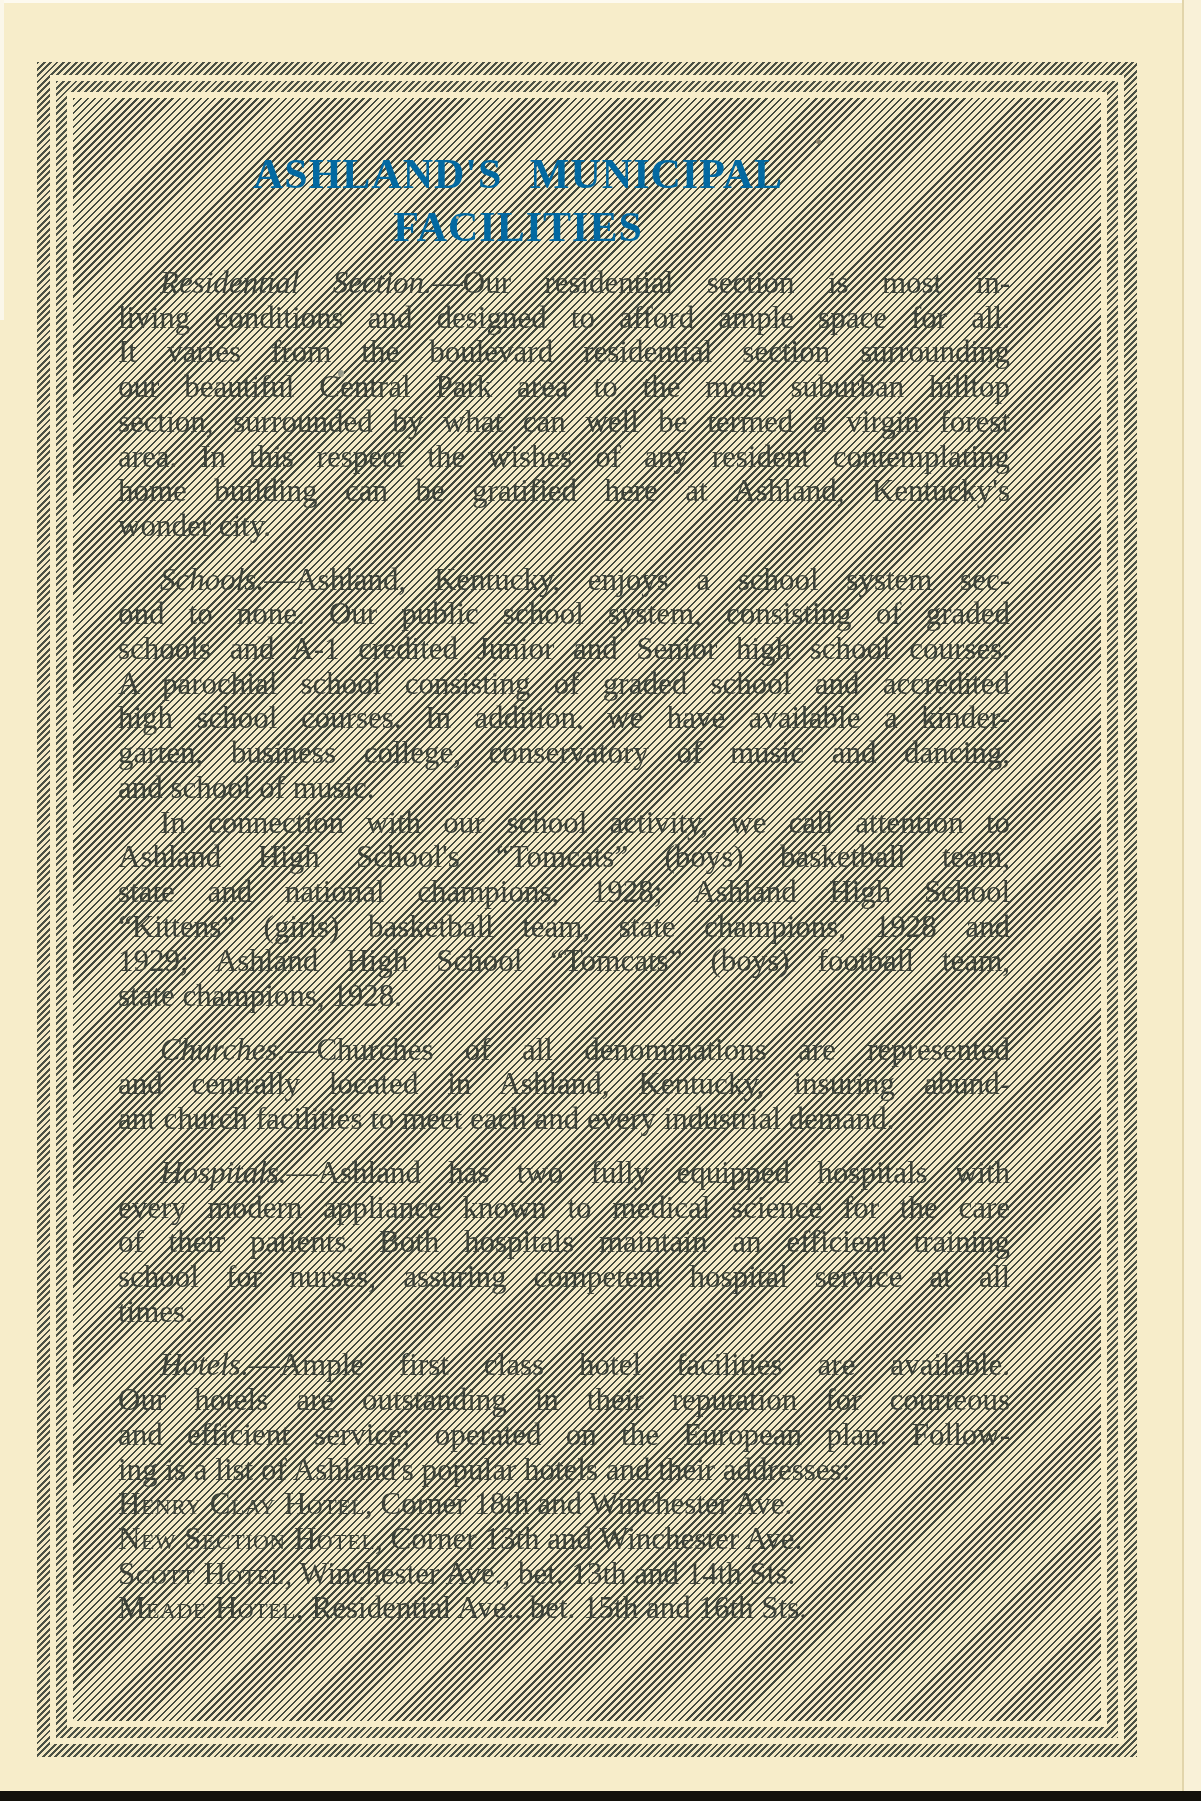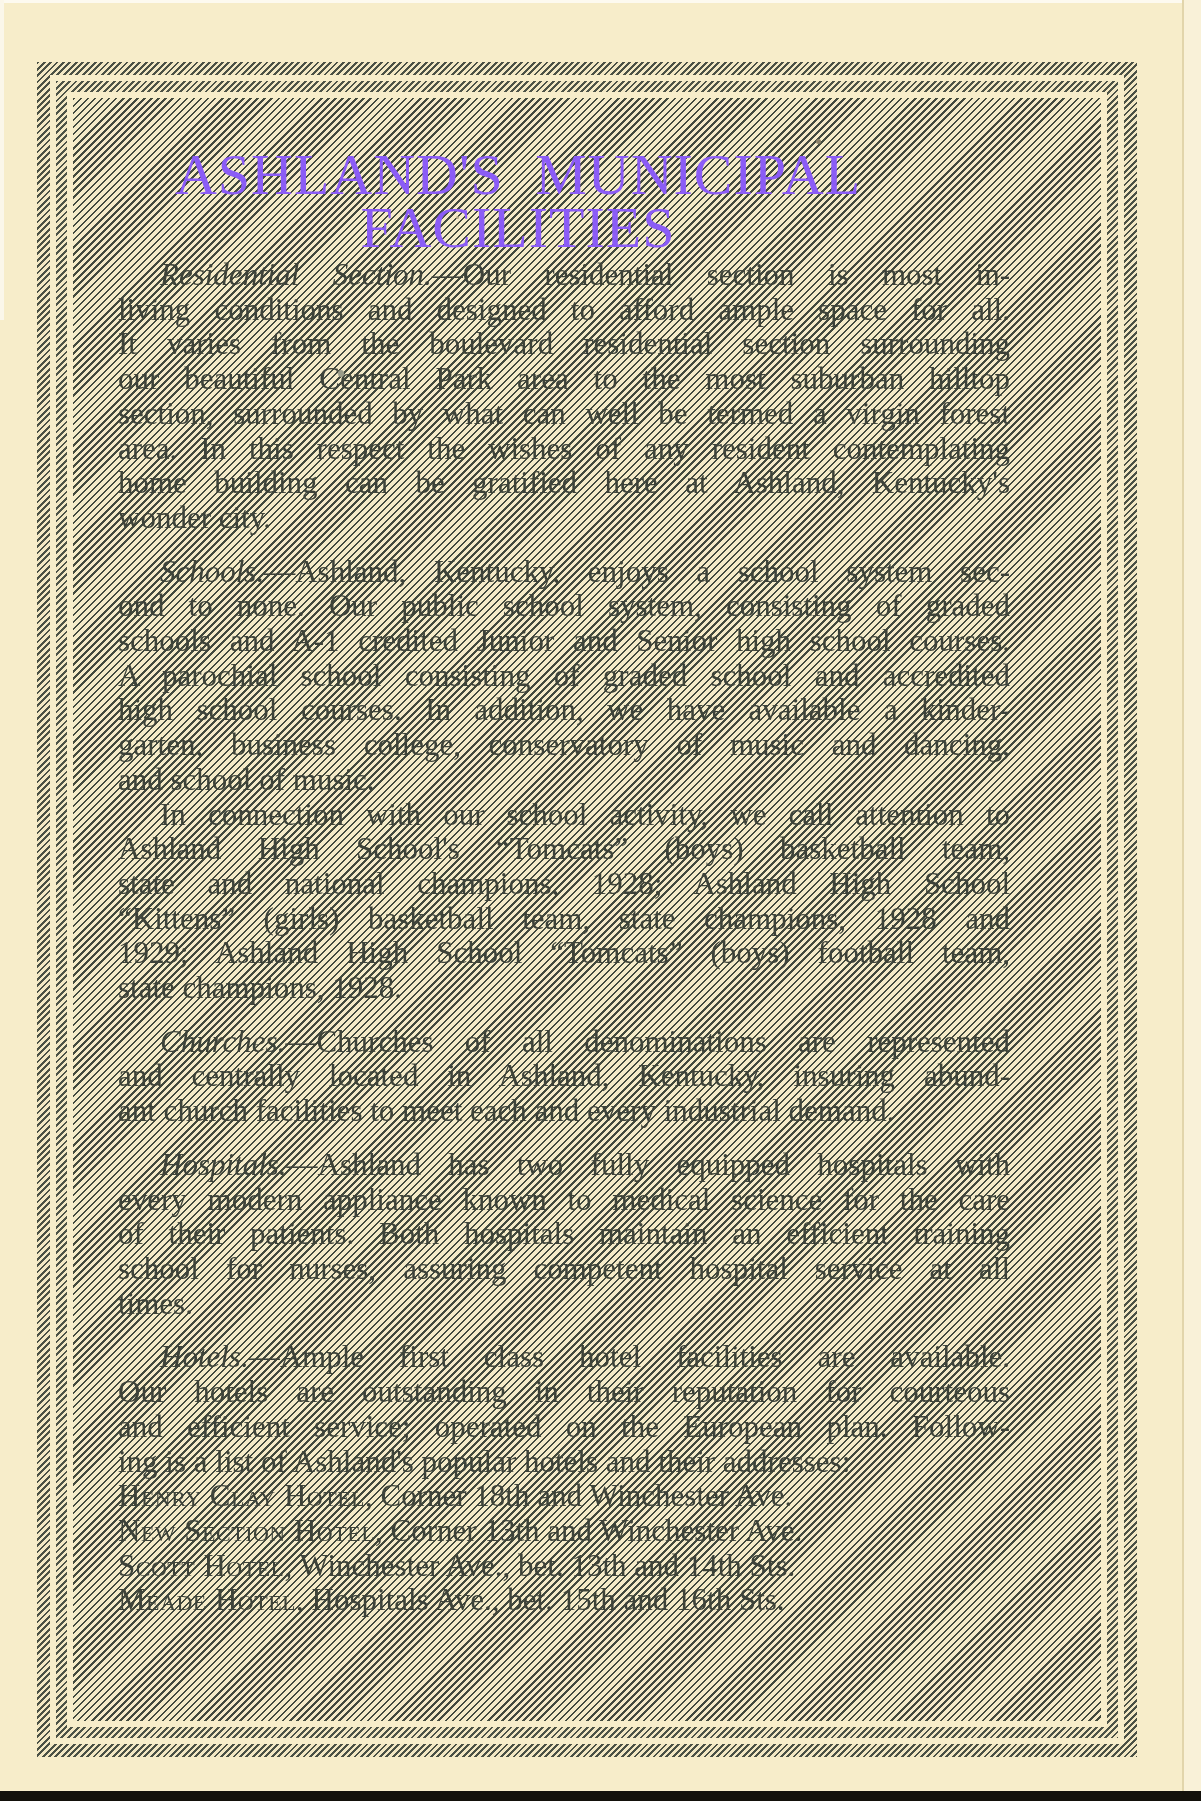--- a/index.html
+++ b/index.html
@@ -16,24 +16,24 @@
   .band{background:#f7edca;}
   .b1{padding:13px;background:repeating-linear-gradient(135deg,#4b5145 0 2px,#f3e8c4 2px 4.5px);}
   .g1{padding:6px;background:#f7edca;}
   .b2{padding:11px;background:repeating-linear-gradient(135deg,#4d5347 0 2px,#f3e8c4 2px 4.5px);}
   .g2{padding:6px;background:#f7edca;}
   .b3{padding:4px;background:repeating-linear-gradient(135deg,#434a3e 0 1.8px,#f5ebc8 1.8px 5px);}
   .inner{background:#f7edca;position:relative;}
   
   .content{position:absolute;left:41px;top:0;width:892px;color:#3e4339;}
   .title{margin:46px 0 0 0;width:800px;text-align:center;
-         font-size:58px;line-height:53px;font-weight:400;color:#8b5cf6;
+         font-size:42px;line-height:53px;font-weight:700;color:#0369a1;
          letter-spacing:1px;word-spacing:16px;}
   .title .title-line{display:block;}
-  .paras{margin-top:4px;}
+  .paras{margin-top:12px;}
   .para{font-size:31px;line-height:34.7px;}
   .para.gap{margin-top:19px;}
   .line{text-align:justify;text-align-last:justify;}
   .line.last{text-align:center;text-align-last:left;}
   .line.first{text-indent:42px;}
   .para i{font-style:italic;}
   .hotels{font-size:31px;line-height:34.7px;}
   .hotel-line{white-space:nowrap;}
   .sc{font-variant:small-caps;letter-spacing:0.5px;}
   
@@ -107,21 +107,21 @@
                         <div class="line first"><i>Hotels.</i>—Ample first class hotel facilities are available.</div>
                         <div class="line">Our hotels are outstanding in their reputation for courteous</div>
                         <div class="line">and efficient service; operated on the European plan.  Follow-</div>
                         <div class="line last">ing is a list of Ashland's popular hotels and their addresses:</div>
                       </div>
                     </div>
                   <div class="hotels">
                       <div class="hotel-line"><span class="sc">Henry Clay Hotel</span><span>, Corner 18th and Winchester Ave.</span></div>
                       <div class="hotel-line"><span class="sc">New Section Hotel</span><span>, Corner 13th and Winchester Ave.</span></div>
                       <div class="hotel-line"><span class="sc">Scott Hotel</span><span>, Winchester Ave., bet. 13th and 14th Sts.</span></div>
-                      <div class="hotel-line"><span class="sc">Meade Hotel</span><span>, Hospitals Ave., bet. 15th and 16th Sts.</span></div>
+                      <div class="hotel-line"><span class="sc">Meade Hotel</span><span>, Residential Ave., bet. 15th and 16th Sts.</span></div>
                     </div>
                 </div>
               </div>
             </div>
           </div>
         </div>
       </div>
     </div>
   </div>
   <div class="scan-top"></div>

